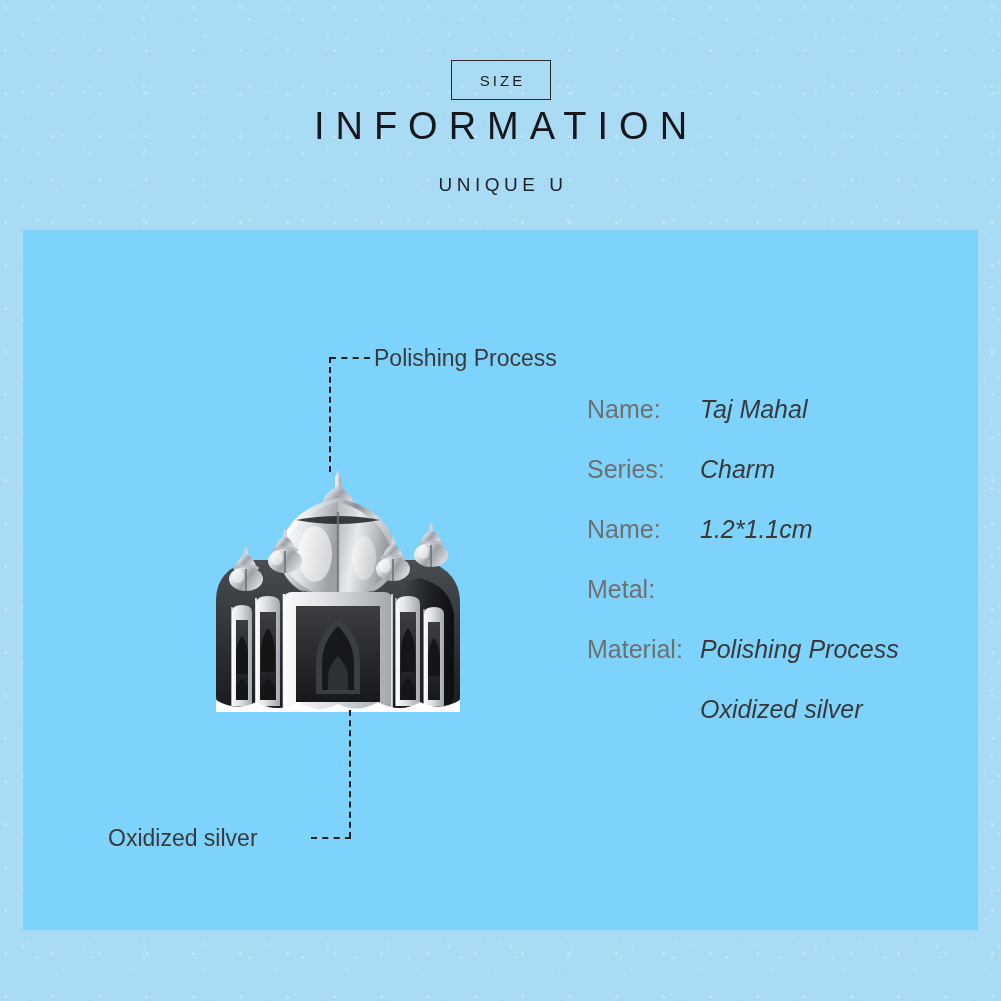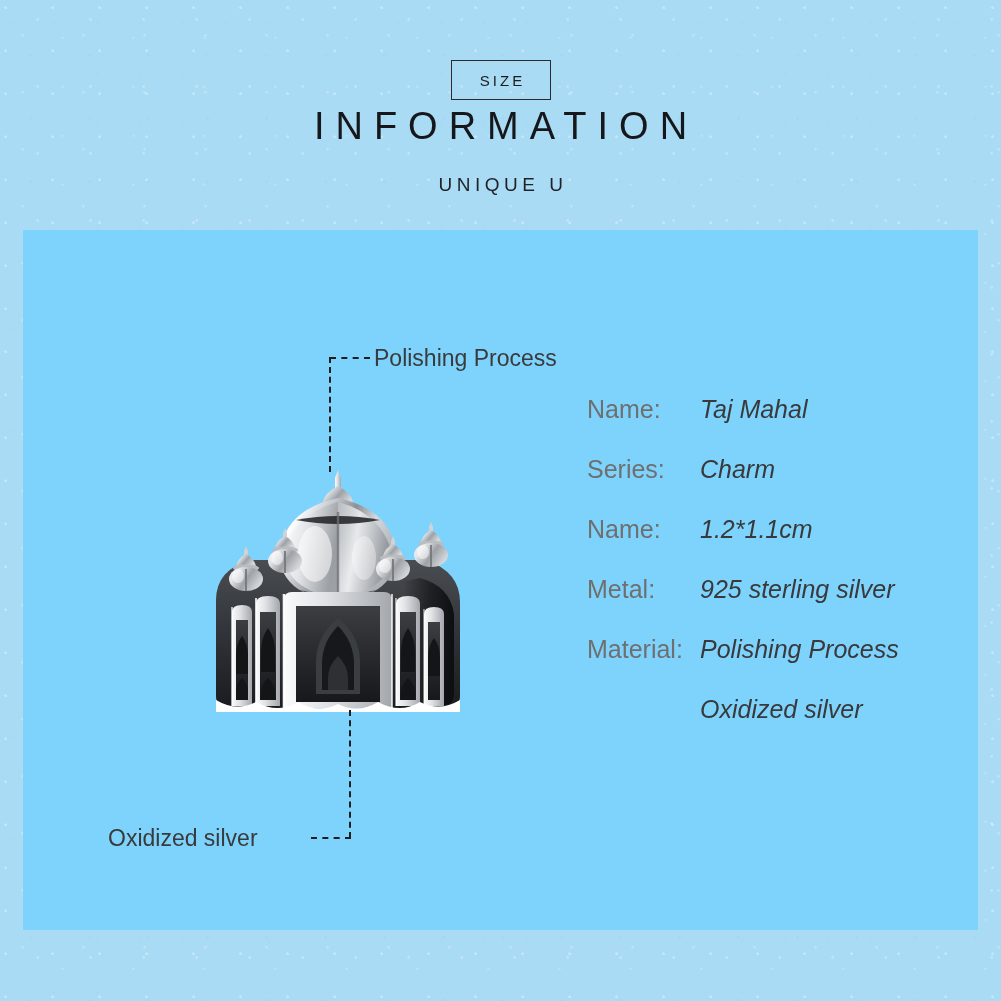--- a/index.html
+++ b/index.html
@@ -331,21 +331,20 @@
     <div class="spec-row">
       <div class="spec-label">Series:</div>
       <div class="spec-value">Charm</div>
     </div>
     <div class="spec-row">
       <div class="spec-label">Name:</div>
       <div class="spec-value">1.2*1.1cm</div>
     </div>
     <div class="spec-row">
       <div class="spec-label">Metal:</div>
-      <div class="spec-value">925 sterling silver</div>
     </div>
     <div class="spec-row">
       <div class="spec-label">Material:</div>
       <div class="spec-value">Polishing Process</div>
     </div>
     <div class="spec-row continuation">
       <div class="spec-label"></div>
       <div class="spec-value">Oxidized silver</div>
     </div>
   </div>

